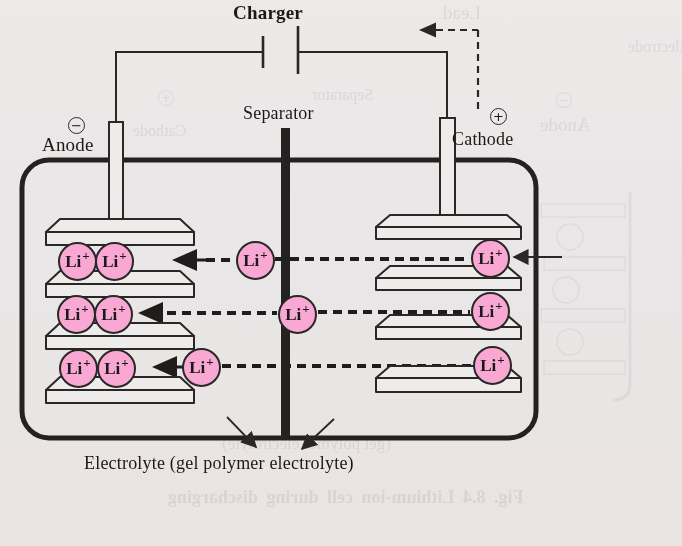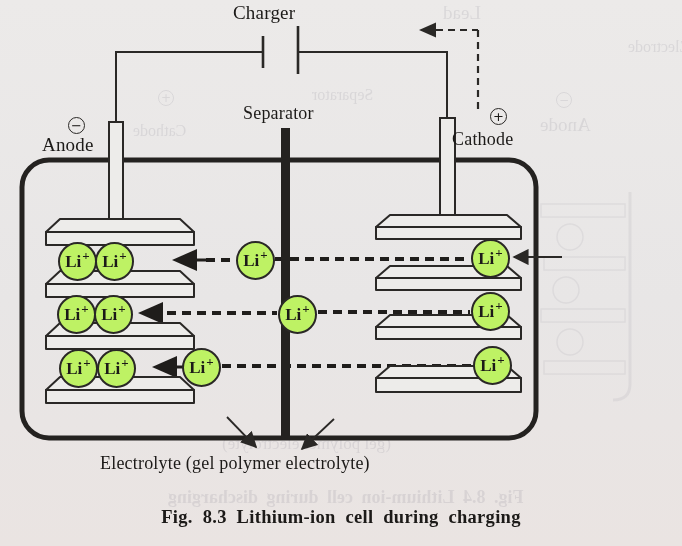--- a/index.html
+++ b/index.html
@@ -17,21 +17,21 @@
     font-size:18.5px;font-weight:bold;word-spacing:5px;letter-spacing:.3px;
   }
   .polarity{
     position:absolute;width:17px;height:17px;border:1.6px solid #2a2826;border-radius:50%;
     display:flex;align-items:center;justify-content:center;
     font-size:13px;line-height:1;background:transparent;box-sizing:border-box;
     font-family:"DejaVu Sans",sans-serif;
   }
   .ion{
     position:absolute;width:39px;height:39px;border:2.2px solid #2a2826;border-radius:50%;
-    background:#bef264;box-sizing:border-box;
+    background:#f9a8d4;box-sizing:border-box;
     display:flex;align-items:center;justify-content:center;
     font-weight:700;font-size:17px;
   }
   .ion .chg{font-size:13px;margin-top:-12px;margin-left:1px;}
   .ghost{position:absolute;transform:scaleX(-1);opacity:.16;color:#7e7c8a;white-space:nowrap;}
   .ghost.b{font-weight:bold;}
   .ghost-ring{
     position:absolute;width:16px;height:16px;border:1.4px solid #7e7c8a;border-radius:50%;
     opacity:.16;display:flex;align-items:center;justify-content:center;font-size:12px;color:#7e7c8a;
     font-family:"DejaVu Sans",sans-serif;box-sizing:border-box;
@@ -137,26 +137,25 @@
     </g>
 
     <line x1="562" y1="257" x2="514" y2="257" stroke="#2a2826" stroke-width="1.8" marker-end="url(#ah)"></line>
 
     <g stroke="#2a2826" stroke-width="1.8" fill="none">
       <line x1="227" y1="417" x2="256" y2="447" marker-end="url(#ah)"></line>
       <line x1="334" y1="419" x2="302" y2="449" marker-end="url(#ah)"></line>
     </g>
   </svg>
 
-  <div class="label" style="left:233px;top:2px;font-size:19px;">Charger</div>
+  <div class="label" style="left:233px;top:2px;font-size:19px;font-weight:bold;">Charger</div>
   <div class="label" style="left:243px;top:103px;">Separator</div>
   <div class="label" style="left:42px;top:134px;font-size:19px;">Anode</div>
   <div class="label" style="left:452px;top:129px;">Cathode</div>
-  <div class="label" style="left:100px;top:453px;">Electrolyte (gel polymer electrolyte)</div>
-  <div class="caption">Fig. 8.3 Lithium-ion cell during charging</div>
+  <div class="label" style="left:84px;top:453px;">Electrolyte (gel polymer electrolyte)</div>
 
   <div class="polarity" style="left:68px;top:117px;">−</div>
   <div class="polarity" style="left:490px;top:108px;">+</div>
 
   <div class="ion" style="left:58px;top:242px;">
       <span>Li</span>
       <span class="chg">+</span>
     </div>
   <div class="ion" style="left:95px;top:242px;">
       <span>Li</span>

